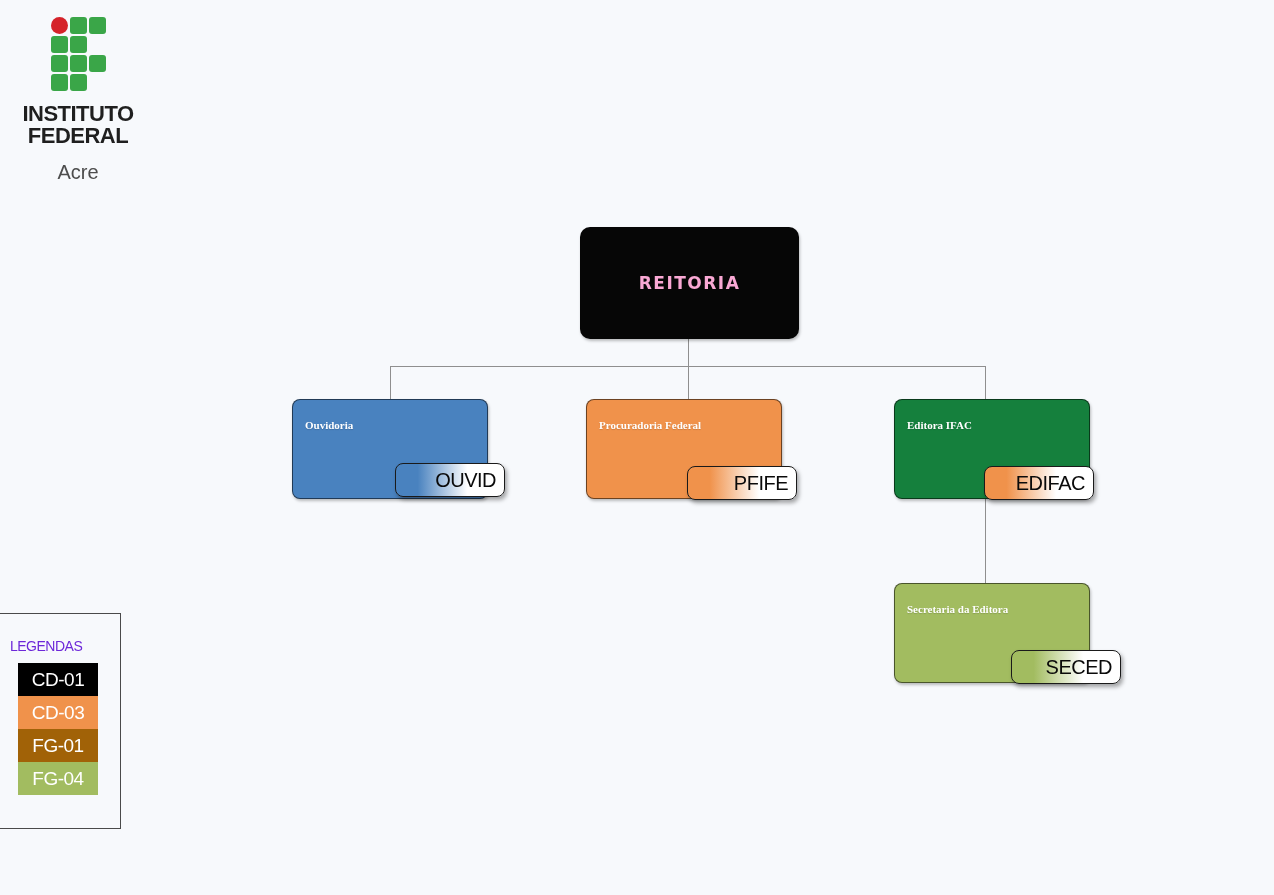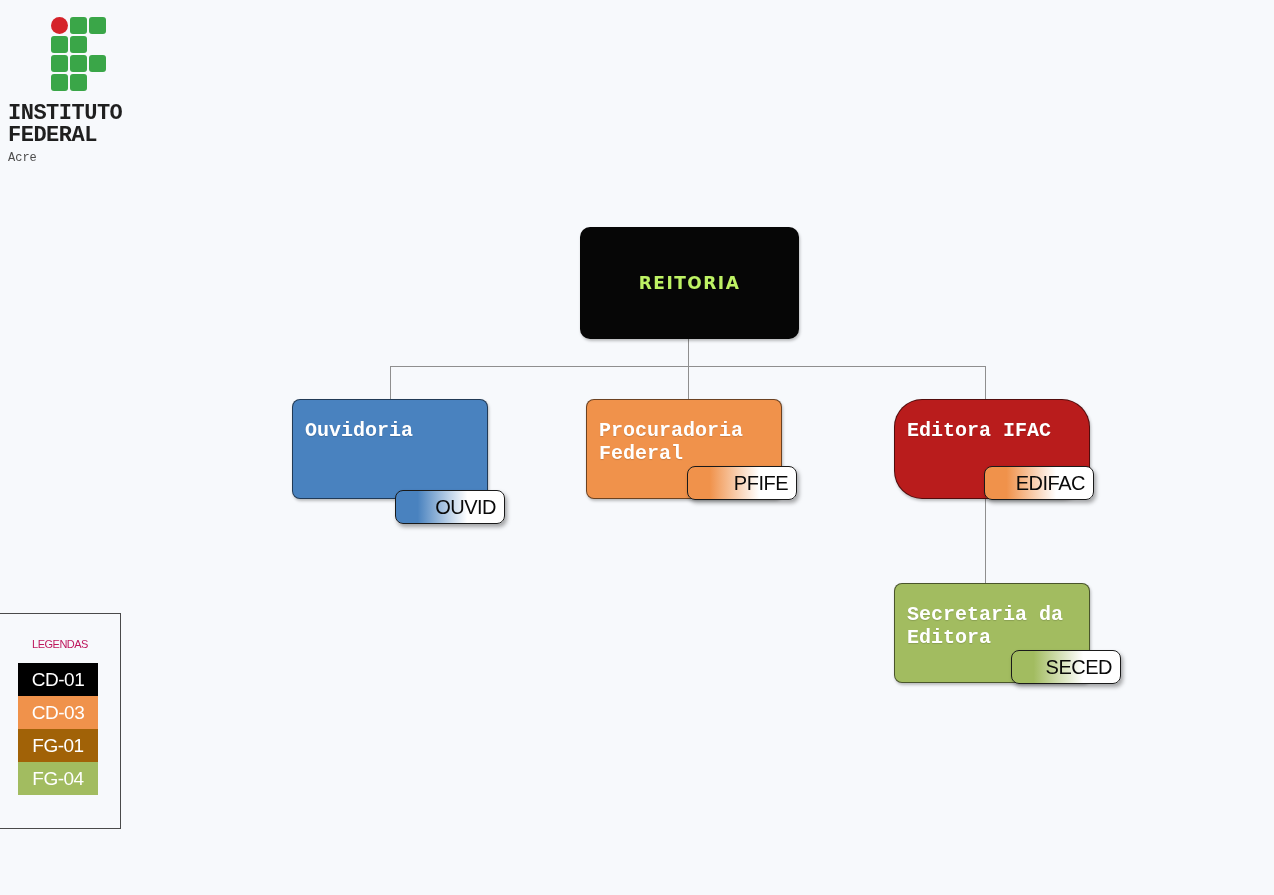--- a/index.html
+++ b/index.html
@@ -2,78 +2,78 @@
 <html><head>
 <meta charset="utf-8">
 <style>
   html,body{margin:0;padding:0;}
   #canvas{
     position:relative;width:1274px;height:895px;overflow:hidden;
     background:#f7f9fc;
     font-family:"Liberation Sans", sans-serif;
   }
   
-  .brand{position:absolute;left:8px;top:17px;width:140px;text-align:left;font-family:Liberation Mono, monospace;}
+  .brand{position:absolute;left:8px;top:17px;width:140px;text-align:center;}
   .logo-grid{
     display:grid;grid-template-columns:repeat(3,17px);grid-auto-rows:17px;
     gap:2px;width:55px;margin:0 auto 12px auto;
   }
   .cell{border-radius:3px;}
   .cell.green{background:#3aa648;}
   .cell.red{background:#d5232a;border-radius:50%;}
   .cell.empty{background:transparent;}
   .brand-line{font-weight:bold;color:#1f1f1f;font-size:22px;line-height:22px;letter-spacing:-0.5px;}
-  .brand-campus{color:#4d4d4d;font-size:12px;margin-top:4px;}
+  .brand-campus{color:#4d4d4d;font-size:20px;margin-top:14px;}
   
   .title-box{
     position:absolute;left:315px;top:2px;width:653px;height:94px;
     border:1px solid #4a4a4a;background:#fafbfe;
     display:flex;align-items:center;justify-content:center;
   }
   .title-text{font-size:27px;color:#1c1c1c;letter-spacing:-0.5px;padding-top:8px;}
   
   .edge{position:absolute;background:#8f8f8f;}
   
   .root-node{
     position:absolute;left:580px;top:227px;width:219px;height:112px;
     border-radius:10px;display:flex;align-items:center;justify-content:center;
     box-shadow:1px 2px 3px rgba(0,0,0,0.25);
   }
   .root-label{
-    color:#bef264;font-family:"DejaVu Sans", sans-serif;font-weight:bold;
+    color:#f9a8d4;font-family:"DejaVu Sans", sans-serif;font-weight:bold;
     font-size:17px;letter-spacing:1.5px;
   }
   .node{
     position:absolute;width:196px;height:100px;border-radius:8px;
     border:1px solid rgba(0,0,0,0.55);
     box-shadow:1px 2px 3px rgba(0,0,0,0.25);
     box-sizing:border-box;
   }
   .node-label{
-    color:#ffffff;font-family:Liberation Mono, monospace;font-weight:bold;
-    font-size:20px;padding:19px 12px 0 12px;
+    color:#ffffff;font-family:Liberation Serif, serif;font-weight:bold;
+    font-size:11px;padding:19px 12px 0 12px;
     text-shadow:0 1px 1px rgba(0,0,0,0.15);
   }
   .tag{
     position:absolute;width:110px;height:34px;border-radius:8px;
     border:1px solid #1a1a1a;
     background:linear-gradient(90deg, var(--c) 0%, var(--c) 20%, #ffffff 66%, #ffffff 100%);
     box-shadow:2px 3px 4px rgba(0,0,0,0.35);
     display:flex;align-items:center;justify-content:flex-end;
     box-sizing:border-box;
   }
   .tag-label{font-size:20px;color:#0a0a0a;letter-spacing:-0.5px;padding-right:8px;}
   
   .legend-box{
     position:absolute;left:-10px;top:613px;width:129px;height:214px;
     border:1px solid #4a4a4a;background:transparent;
   }
   .legend-title{
-    position:absolute;left:10px;top:638px;width:100px;text-align:center;
-    font-size:11px;color:#be185d;letter-spacing:-0.5px;
+    position:absolute;left:10px;top:638px;width:100px;
+    font-size:14px;color:#6d28d9;letter-spacing:-0.5px;
   }
   .legend-item{
     position:absolute;left:18px;width:80px;height:33px;
     display:flex;align-items:center;justify-content:center;
   }
   .legend-item span{color:#ffffff;font-size:19px;letter-spacing:-0.5px;}
 </style>
 </head>
 <body>
 
@@ -106,32 +106,32 @@
   <div class="edge" style="left:985px;top:366px;width:1px;height:33px;"></div>
   <div class="edge" style="left:985px;top:499px;width:1px;height:84px;"></div>
 
   <div class="root-node" style="background: rgb(6, 6, 6);">
     <span class="root-label">REITORIA</span>
   </div>
 
   <div class="node" style="left: 292px; top: 399px; background: rgb(73, 130, 191);">
     <div class="node-label">Ouvidoria</div>
   </div>
-  <div class="tag" style="left: 395px; top: 490px; --c: #4982BF;">
+  <div class="tag" style="left: 395px; top: 463px; --c: #4982BF;">
     <span class="tag-label">OUVID</span>
   </div>
 
   <div class="node" style="left: 586px; top: 399px; background: rgb(240, 146, 75);">
     <div class="node-label">Procuradoria Federal</div>
   </div>
   <div class="tag" style="left: 687px; top: 466px; --c: #F0924B;">
     <span class="tag-label">PFIFE</span>
   </div>
 
-  <div class="node" style="left: 894px; top: 399px; background: #b91c1c; border-radius: 28px;">
+  <div class="node" style="left: 894px; top: 399px; background: #15803d;">
     <div class="node-label">Editora IFAC</div>
   </div>
   <div class="tag" style="left: 976px; top: 466px; margin-left: 8px; --c: #F0924B;">
     <span class="tag-label">EDIFAC</span>
   </div>
 
   <div class="node" style="left: 894px; top: 583px; background: rgb(162, 188, 96);">
     <div class="node-label">Secretaria da Editora</div>
   </div>
   <div class="tag" style="left: 996px; top: 650px; margin-left: 15px; --c: #A2BC60;">

